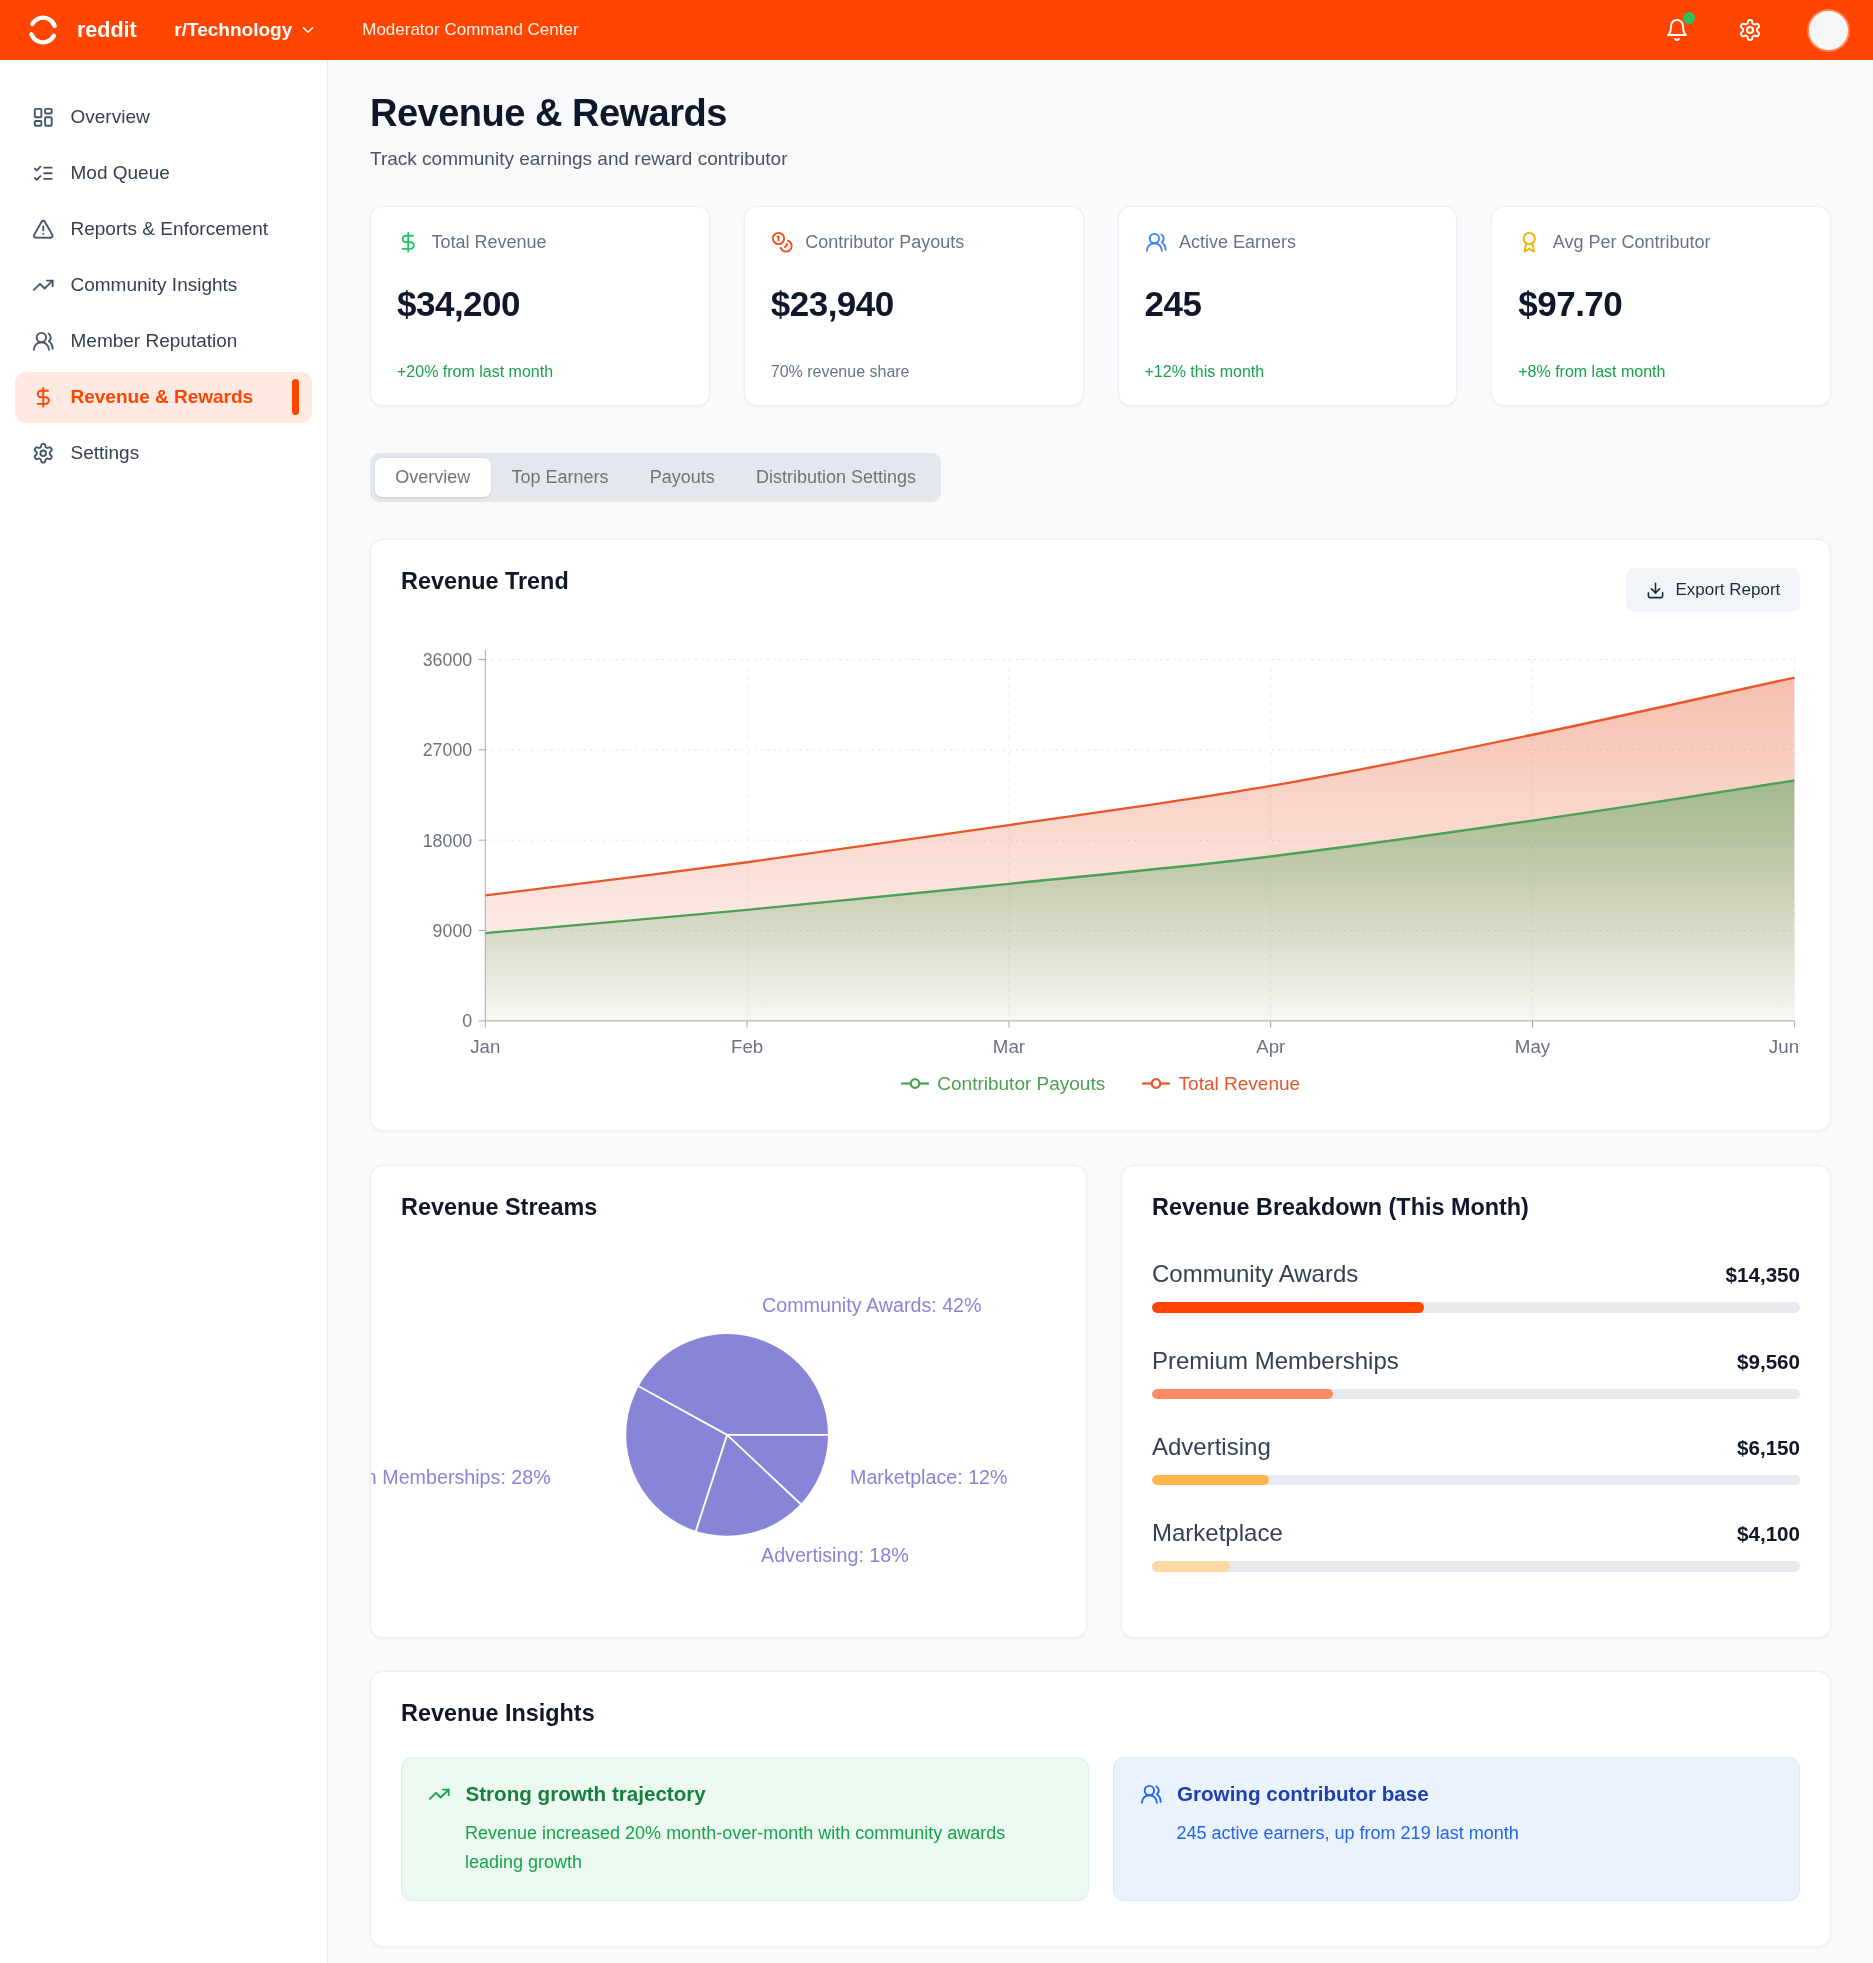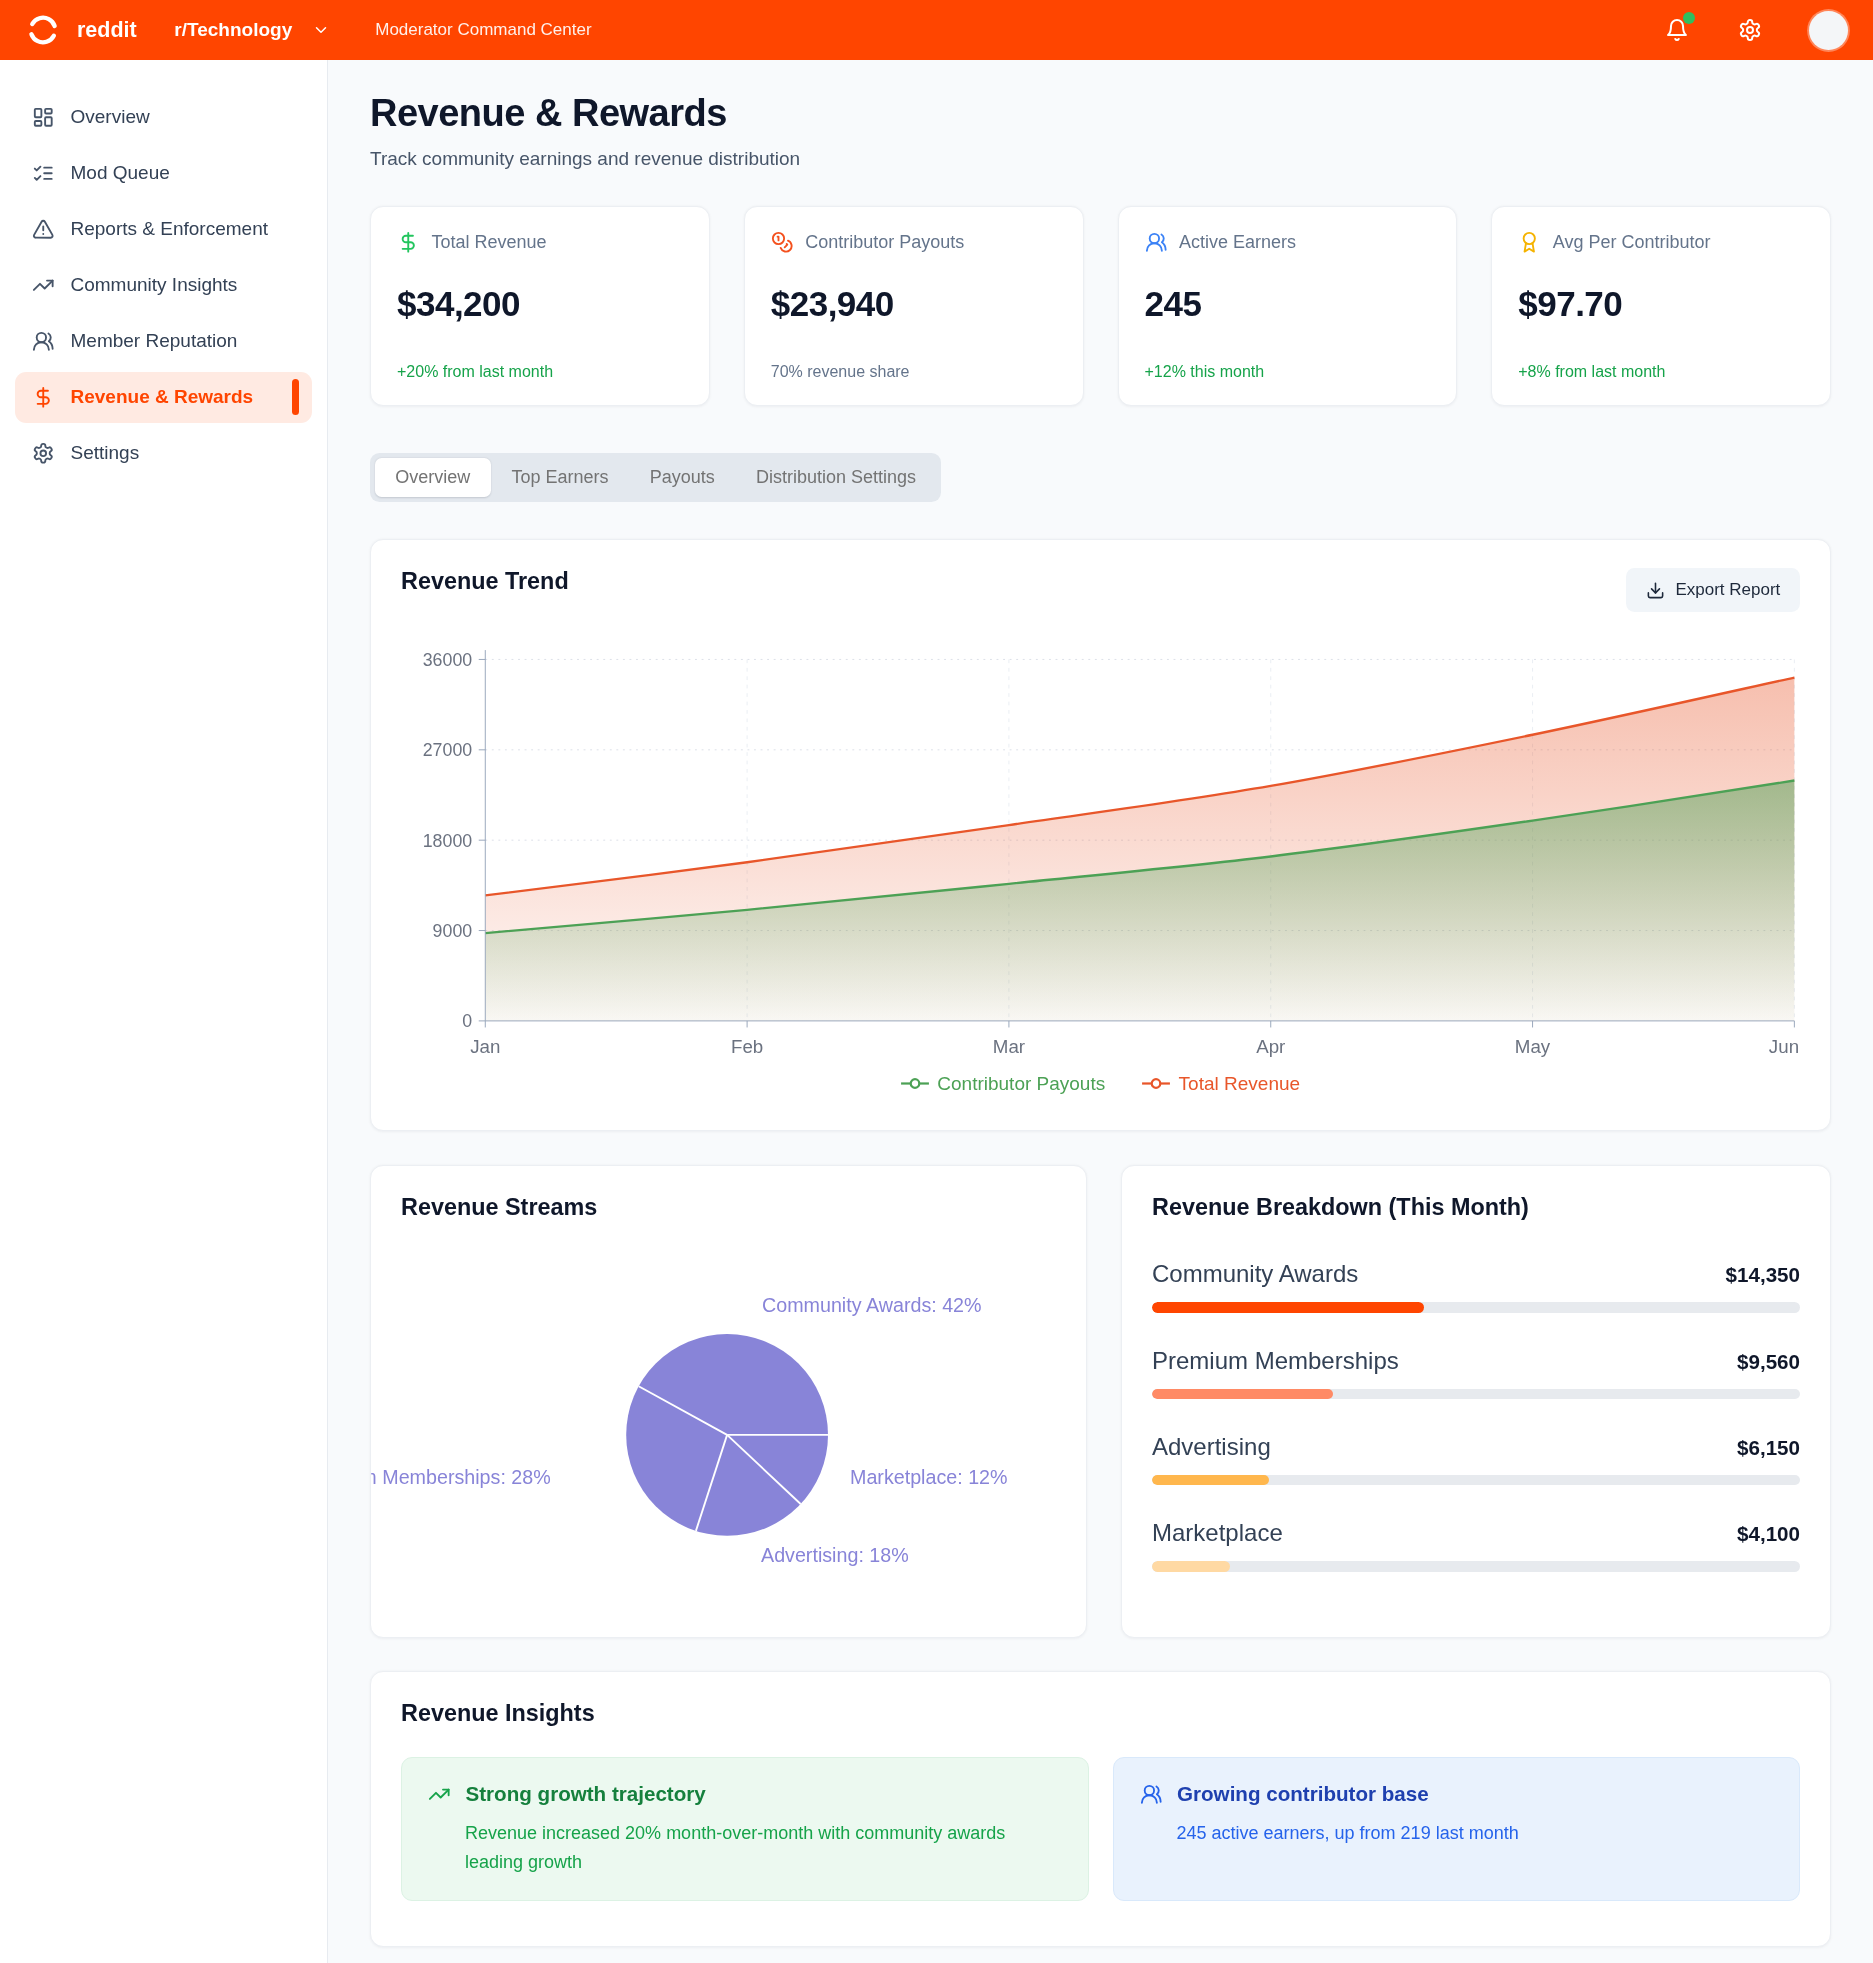--- a/index.html
+++ b/index.html
@@ -3,21 +3,21 @@
 <meta charset="utf-8">
 <style>
   * { margin:0; padding:0; box-sizing:border-box; }
   html,body { width:1874px; height:1964px; overflow:hidden;
     font-family:"Liberation Sans", sans-serif; background:#f8fafc; color:#0f172a; }
 
   
   .topbar { height:60px; background:#ff4500; display:flex; align-items:center;
     padding:0 26px; gap:17px; }
   .topbar .brand { color:#fff; font-size:21.5px; font-weight:700; margin-right:20.6px; }
-  .community { display:flex; align-items:center; gap:20px; background:none; border:none;
+  .community { display:flex; align-items:center; gap:7px; background:none; border:none;
     color:#fff; font-size:19px; font-weight:600; cursor:pointer; }
   .apptitle { color:rgba(255,255,255,.92); font-size:17px; margin-left:28px; }
   .topbar .spacer { flex:1; }
   .icon-btn { background:none; border:none; color:#fff; cursor:pointer; position:relative;
     width:32px; height:32px; display:flex; align-items:center; justify-content:center; margin-left:24px; }
   .notif-dot { position:absolute; top:-1.9px; right:-1.9px; width:12px; height:12px;
     border-radius:50%; background:#2fbf5f; }
   .avatar { width:39px; height:39px; border-radius:50%; background:#f4f6f8; margin-left:26px;
     box-shadow:0 0 0 1.9px rgba(255,255,255,.35); cursor:pointer; }
 
@@ -206,21 +206,21 @@
             <path d="M12.22 2h-.44a2 2 0 0 0-2 2v.18a2 2 0 0 1-1 1.73l-.43.25a2 2 0 0 1-2 0l-.15-.08a2 2 0 0 0-2.73.73l-.22.38a2 2 0 0 0 .73 2.73l.15.1a2 2 0 0 1 1 1.72v.51a2 2 0 0 1-1 1.74l-.15.09a2 2 0 0 0-.73 2.73l.22.38a2 2 0 0 0 2.73.73l.15-.08a2 2 0 0 1 2 0l.43.25a2 2 0 0 1 1 1.73V20a2 2 0 0 0 2 2h.44a2 2 0 0 0 2-2v-.18a2 2 0 0 1 1-1.73l.43-.25a2 2 0 0 1 2 0l.15.08a2 2 0 0 0 2.73-.73l.22-.39a2 2 0 0 0-.73-2.73l-.15-.08a2 2 0 0 1-1-1.74v-.5a2 2 0 0 1 1-1.74l.15-.09a2 2 0 0 0 .73-2.73l-.22-.38a2 2 0 0 0-2.73-.73l-.15.08a2 2 0 0 1-2 0l-.43-.25a2 2 0 0 1-1-1.73V4a2 2 0 0 0-2-2z"></path>
             <circle cx="12" cy="12" r="3"></circle>
           </svg>
         </span>
       <span>Settings</span>
     </div>
   </nav>
 
   <main>
     <h1>Revenue &amp; Rewards</h1>
-    <p class="subtitle">Track community earnings and revenue distribution</p>
+    <p class="subtitle">Track community earnings and reward contributor</p>
 
     <section class="stats">
       <article class="stat-card">
         <div class="stat-head">
           <span class="stat-icon" style="color: rgb(34, 197, 94);">
               <svg class="stroke" width="22.5" height="22.5" viewBox="0 0 24 24">
                 <line x1="12" y1="2" x2="12" y2="22"></line>
                 <path d="M17 5H9.5a3.5 3.5 0 0 0 0 7h5a3.5 3.5 0 0 1 0 7H6"></path>
               </svg>
             </span>

